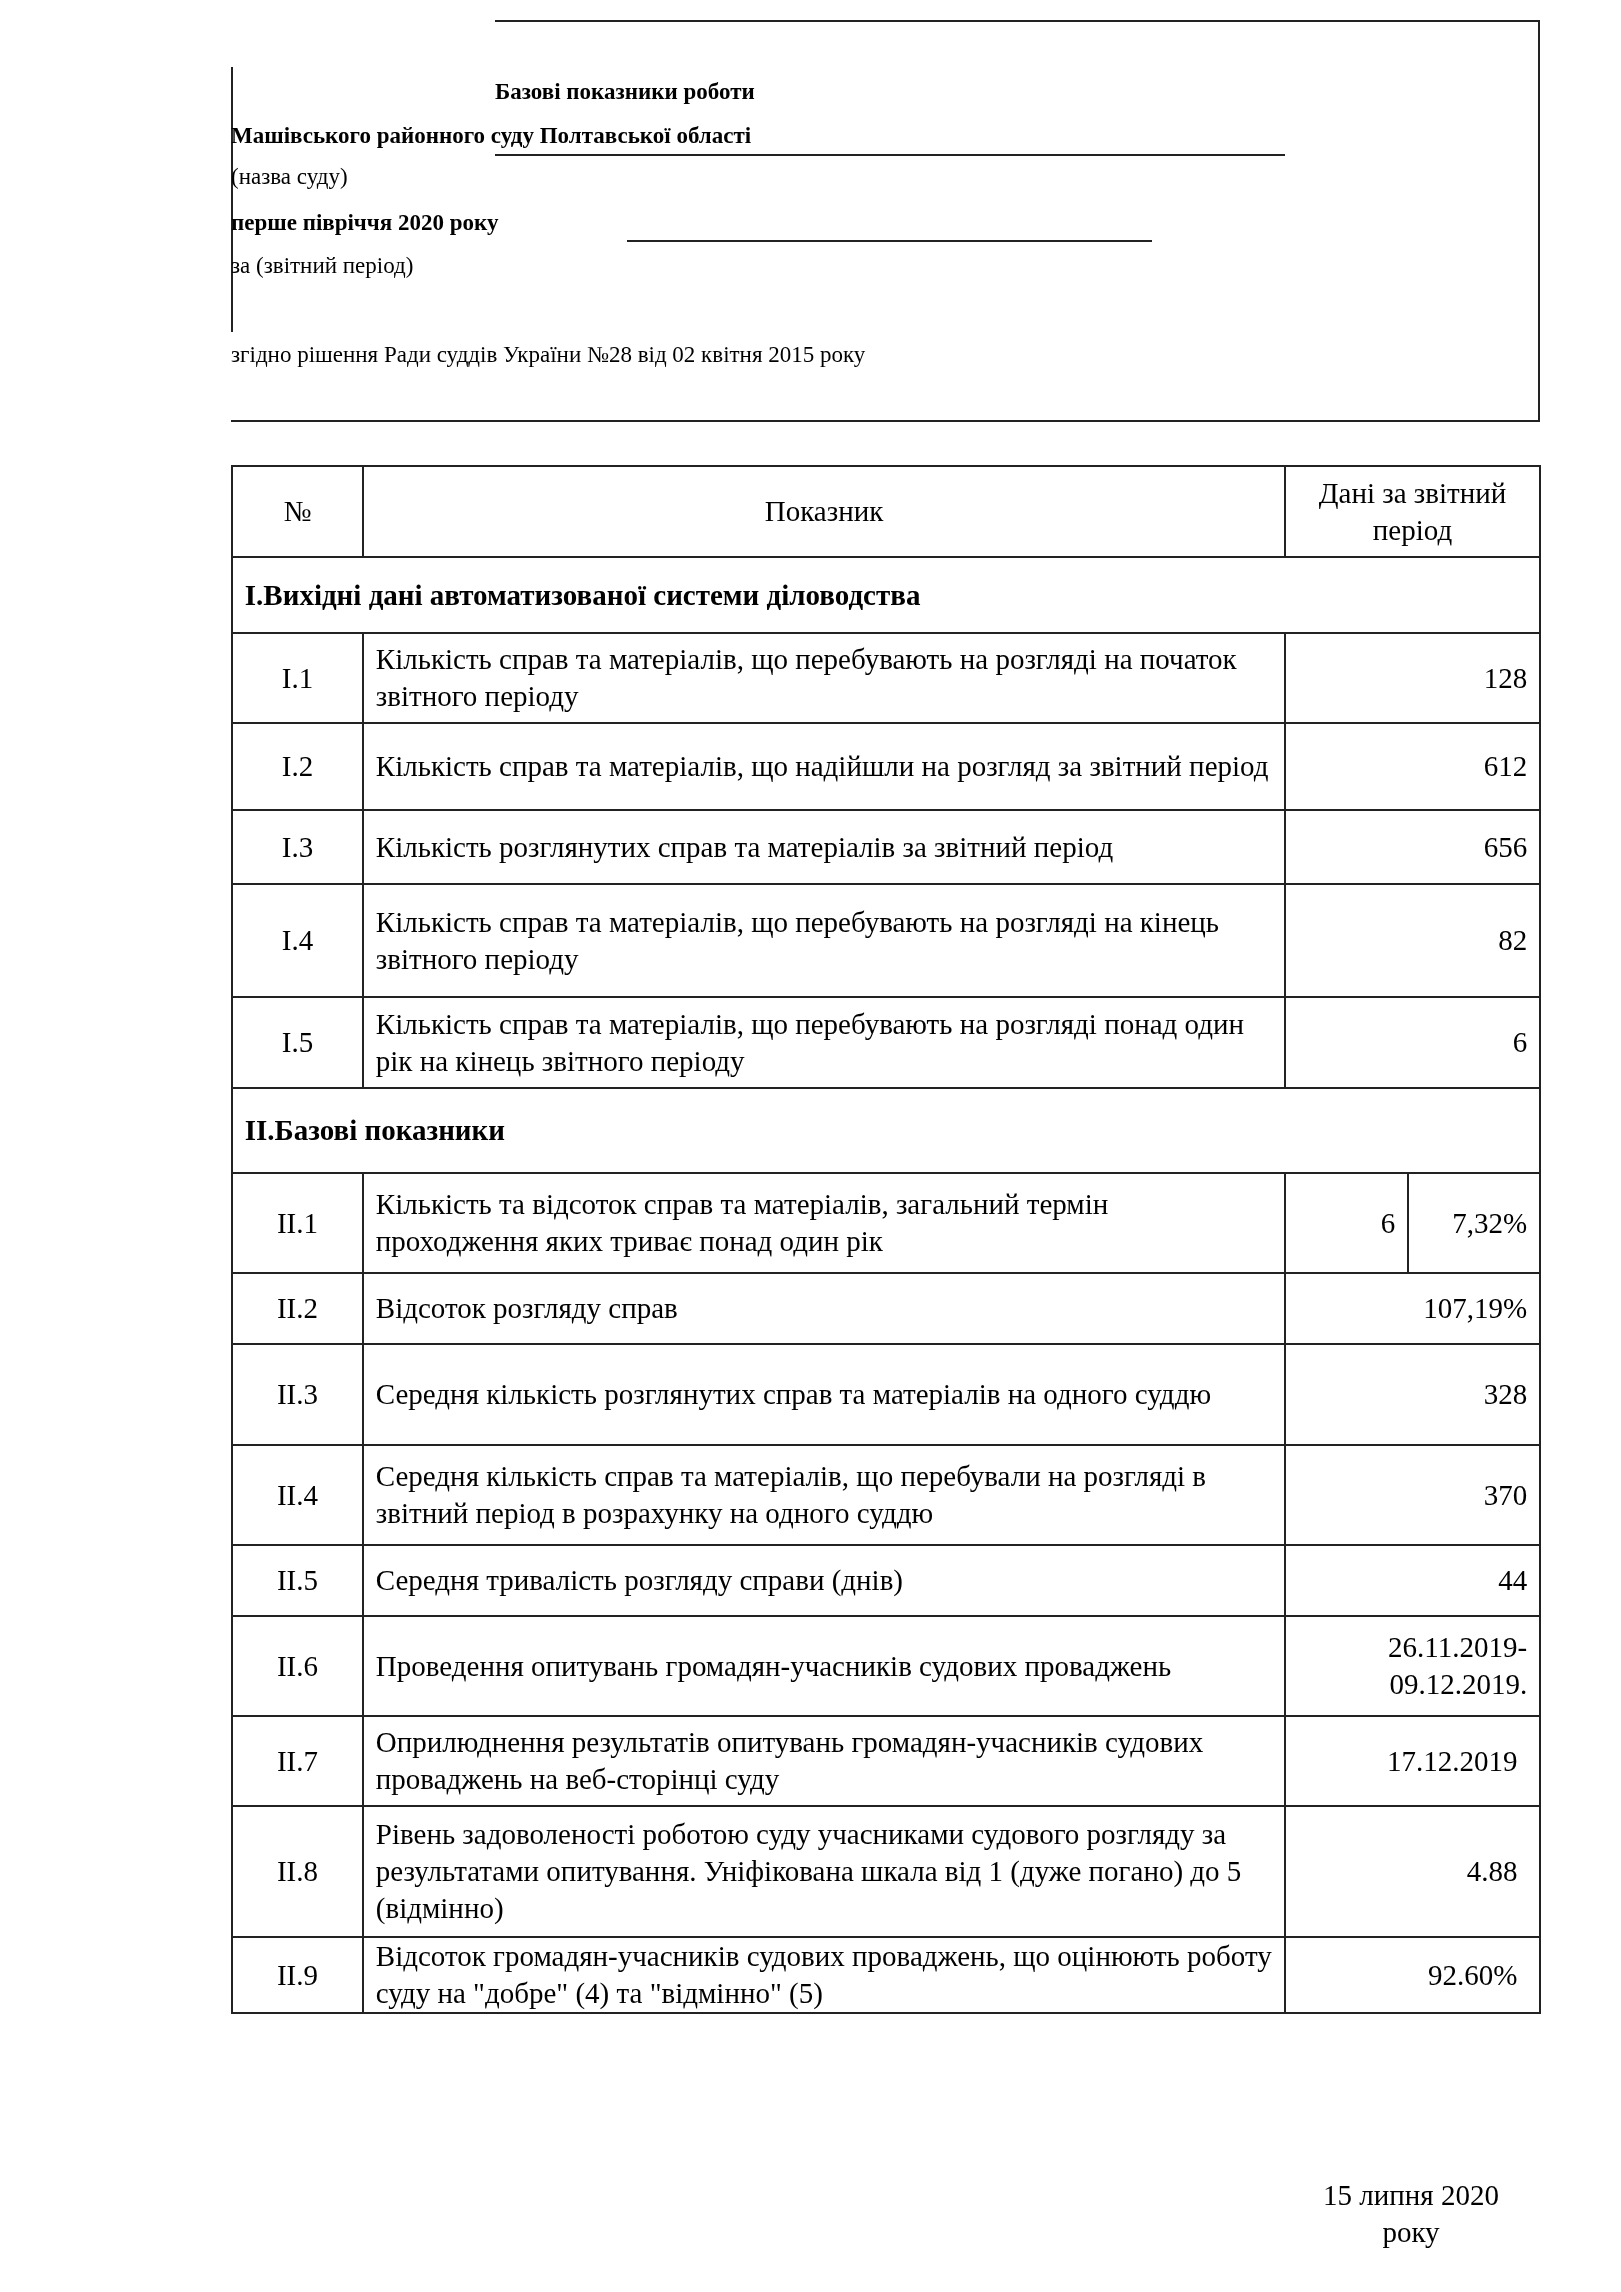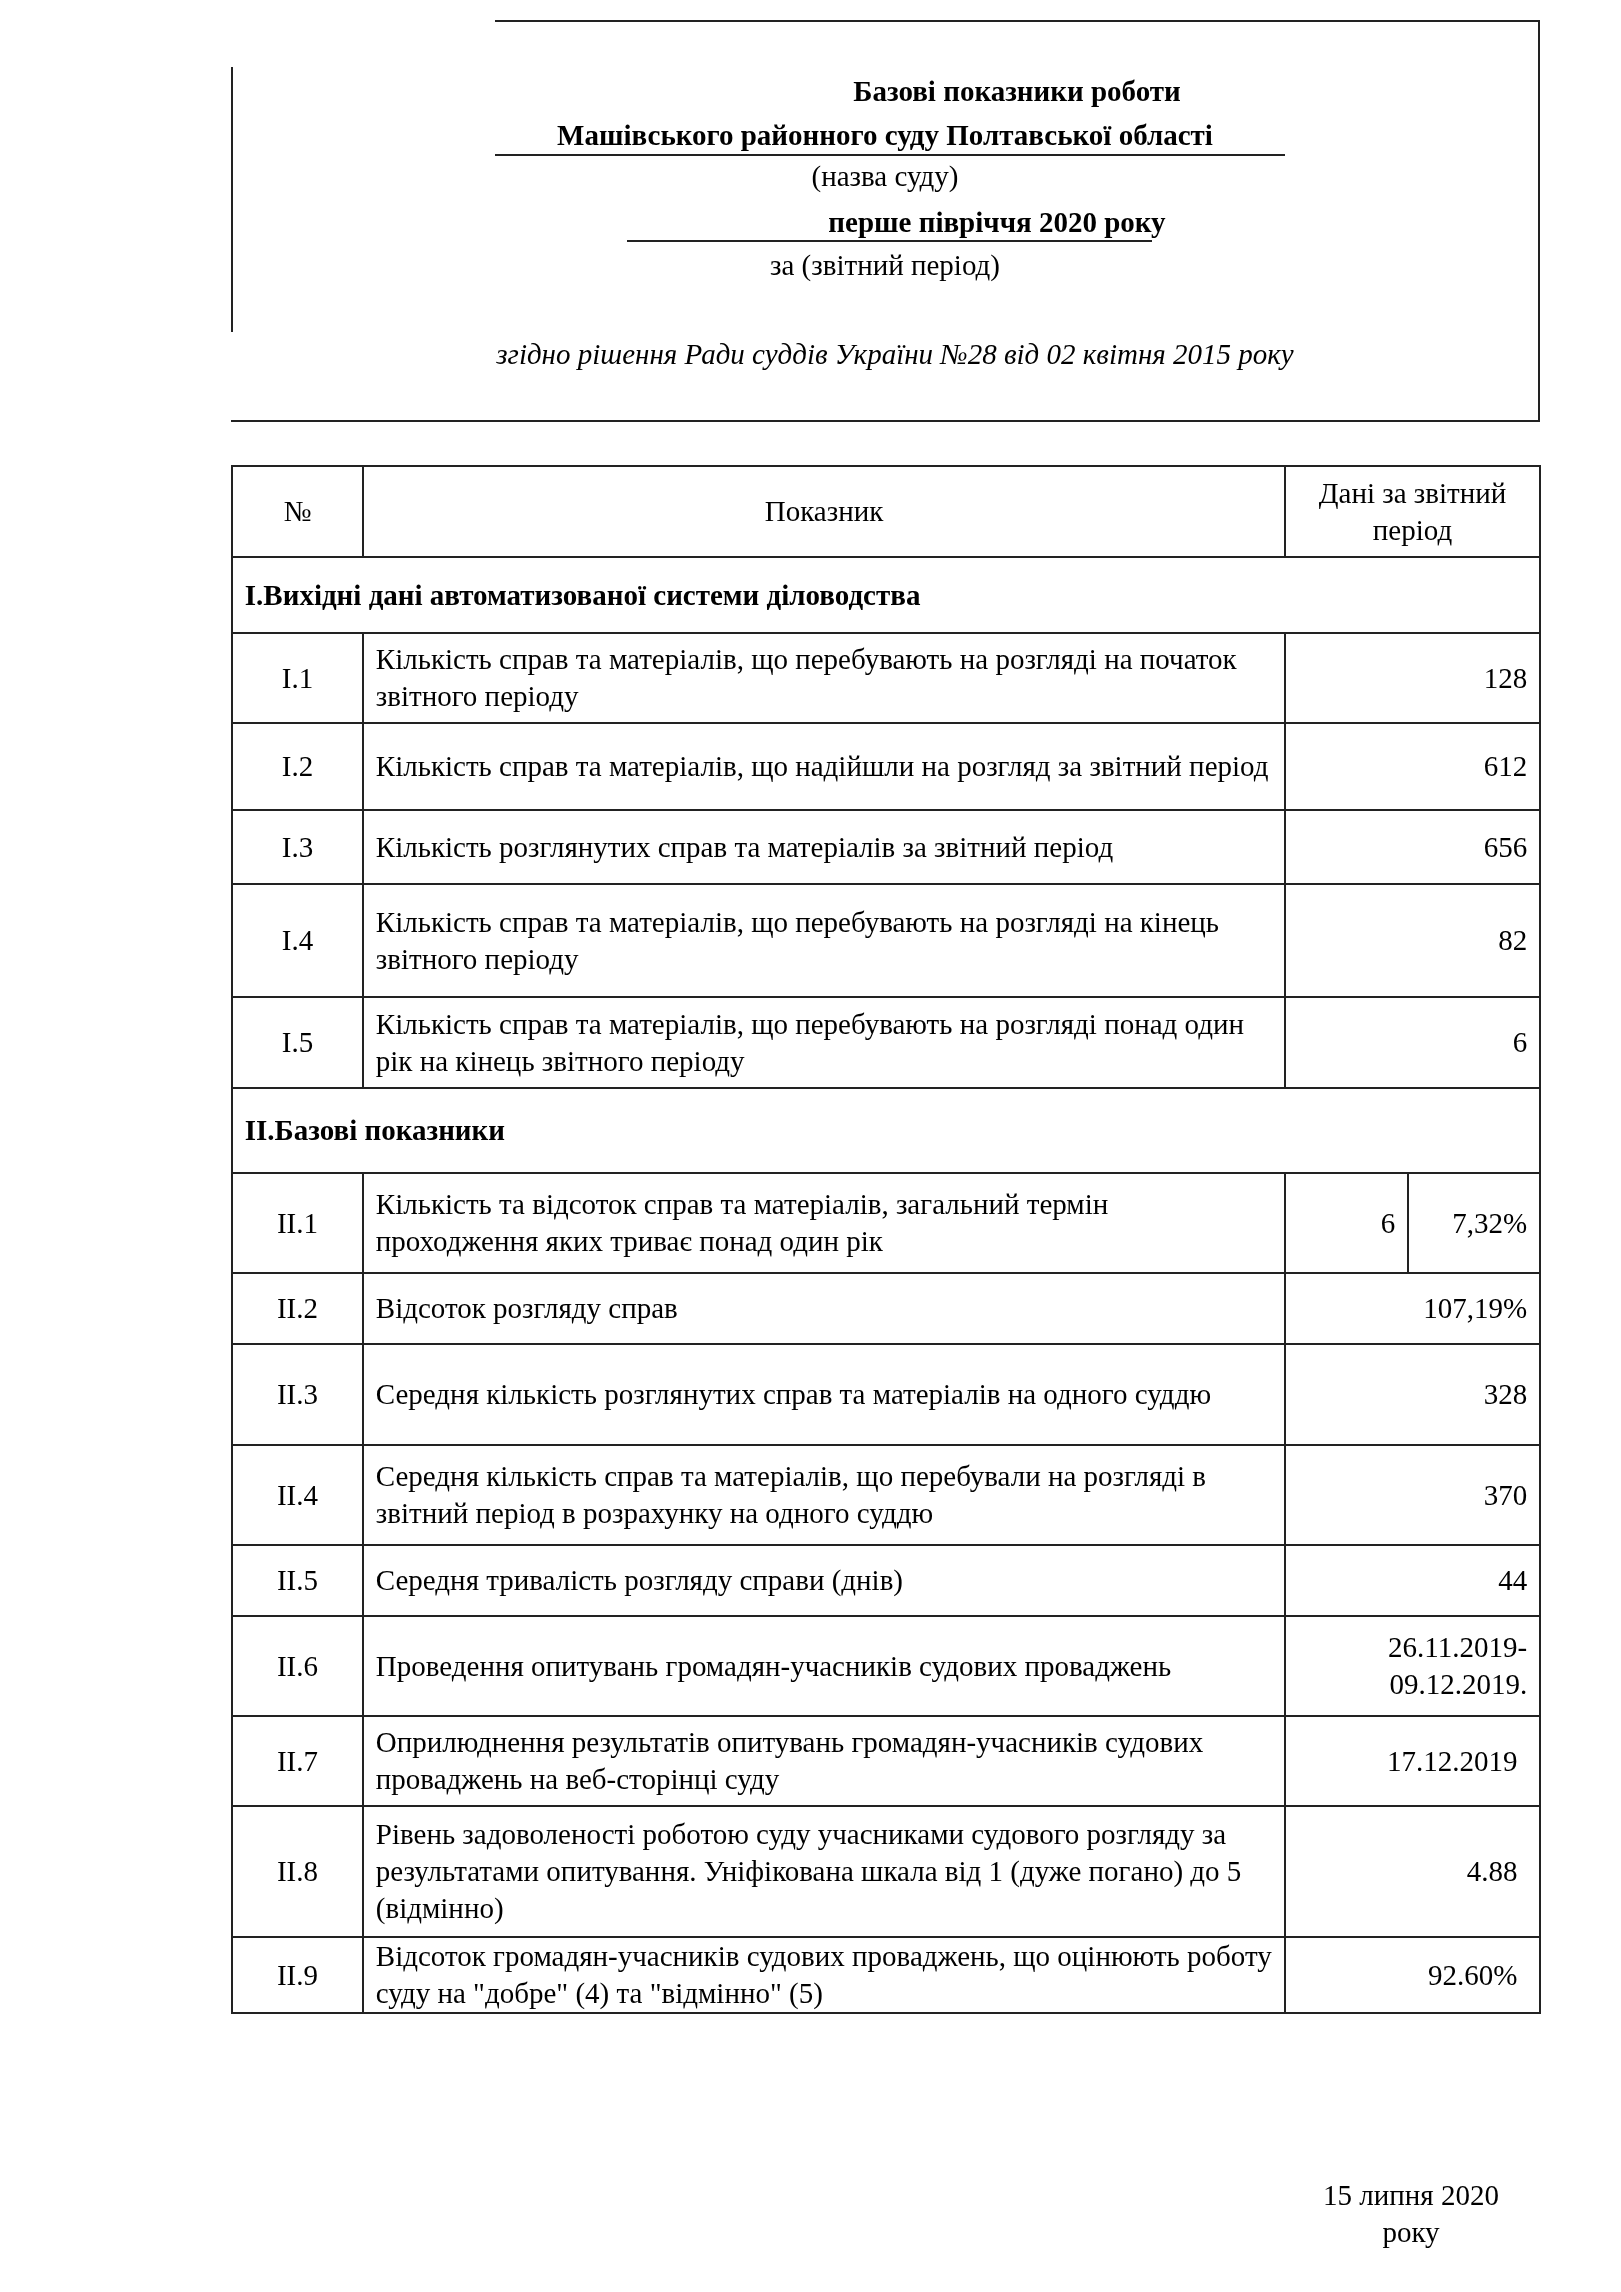--- a/index.html
+++ b/index.html
@@ -1,19 +1,19 @@
 <!DOCTYPE html>
 <html><head>
 <meta charset="utf-8">
 <style>
   html, body { margin:0; padding:0; background:#ffffff; }
   body { width:1621px; height:2293px; position:relative; overflow:hidden;
          font-family:"Liberation Serif","DejaVu Serif",serif; color:#000; }
   .line { position:absolute; background:#222; }
-  .ctext { position:absolute; left:495px; width:1044px; text-align:center; font-size:29px; line-height:35px; white-space:nowrap; }
+  .ctext { position:absolute; left:495px; width:1044px; text-align:left; font-size:23px; line-height:35px; white-space:nowrap; }
   .bold { font-weight:bold; }
   table.main { position:absolute; left:231px; top:465px; width:1308px; border-collapse:collapse; table-layout:fixed; font-size:29px; line-height:37px; }
   table.main td { border:2px solid #222; padding:0 11.8px; vertical-align:middle; }
   td.num { text-align:center; padding:0; }
   td.val { text-align:right; }
   td.sect { font-weight:bold; padding-left:19.6px; }
   .hdr td { text-align:center; }
   .footer { position:absolute; left:1264px; width:294px; text-align:center; font-size:29px; line-height:37px;margin-top:42px; }
 </style>
 </head>
@@ -24,21 +24,21 @@
 <div class="line" style="left:1538px; top:19.6px; width:2px; height:402px;"></div>
 <div class="line" style="left:231px; top:420px; width:1308px; height:2px;"></div>
 
 <div class="ctext bold" style="top:74px;">Базові показники роботи</div>
 <div class="ctext bold" style="top:118px; left:231px; width:1578px; width:1308px;">Машівського районного суду Полтавської області</div>
 <div class="line" style="left:495px; top:154px; width:790px; height:2px;"></div>
 <div class="ctext" style="top:159px; left:231px; width:1308px;">(назва суду)</div>
 <div class="ctext bold" style="top:205px; left:231px; width:1532px;">перше півріччя 2020 року</div>
 <div class="line" style="left:627px; top:240px; width:525px; height:2px;"></div>
 <div class="ctext" style="top:248px; left:231px; width:1308px;">за (звітний період)</div>
-<div class="ctext" style="top:337px; left:241px; width:1308px;font-style:italic;">згідно рішення Ради суддів України №28 від 02 квітня 2015 року</div>
+<div class="ctext" style="top:337px; left:231px; width:1308px;">згідно рішення Ради суддів України №28 від 02 квітня 2015 року</div>
 
 <table class="main">
   <colgroup>
     <col style="width:131px">
     <col style="width:922px">
     <col style="width:123px">
     <col style="width:132px">
   </colgroup>
   <tbody>
       <tr class="hdr" style="height:91px;">

